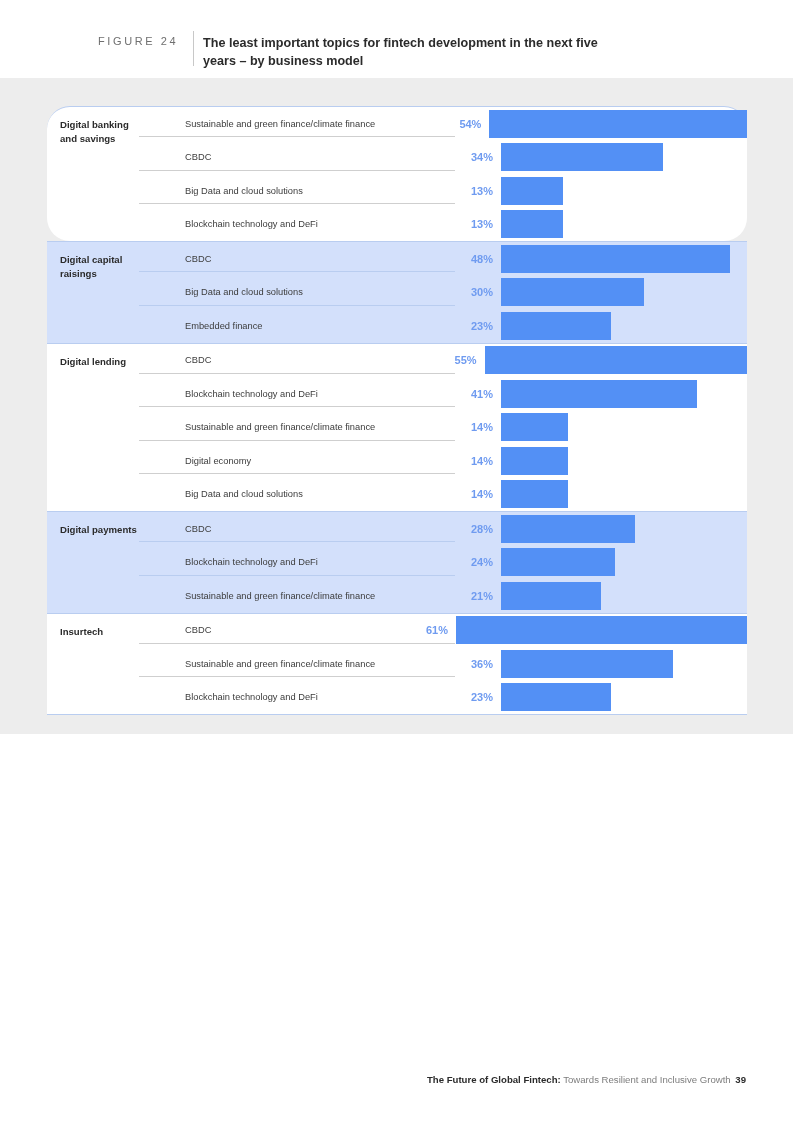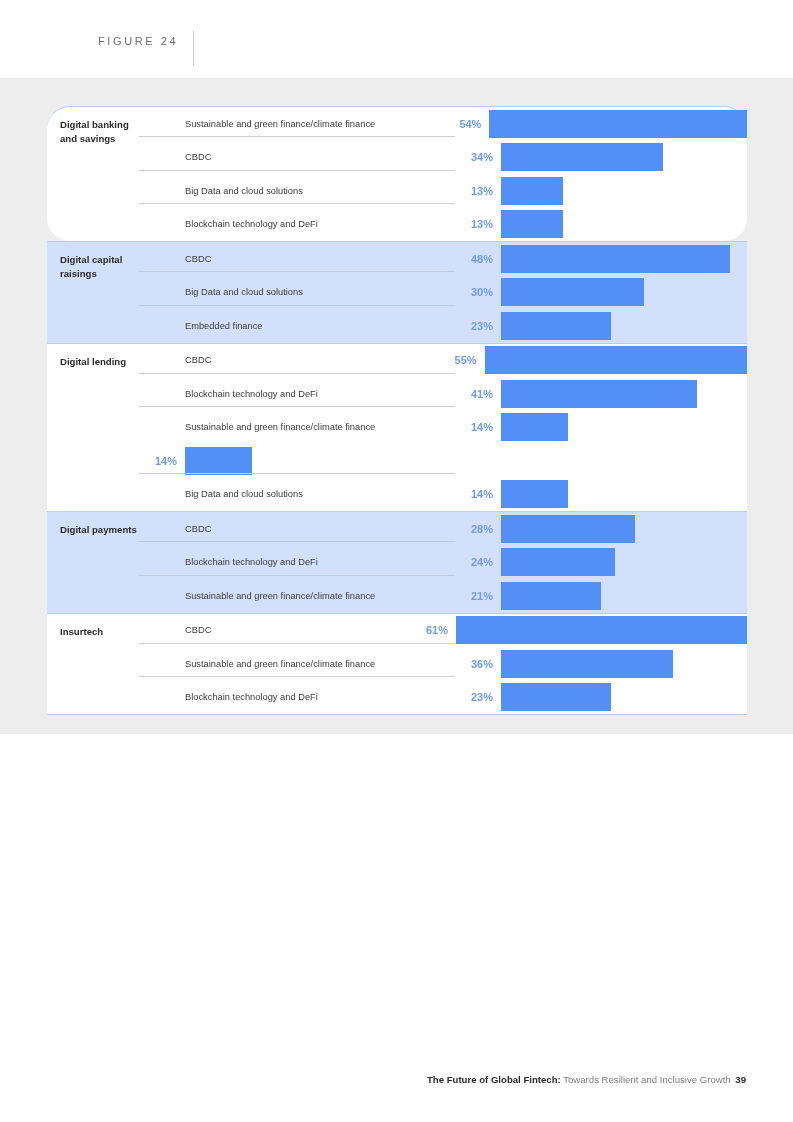--- a/index.html
+++ b/index.html
@@ -148,20 +148,21 @@
   }
   .footer b{ color:#2b2b2b; font-weight:bold; }
   .footer .pageno{ color:#2b2b2b; font-weight:bold; margin-left:2px; }
 </style>
 </head>
 <body>
 
 <div class="fig-header">
   <div class="fig-number">FIGURE 24</div>
   <div class="fig-divider"></div>
+  <div class="fig-title">The least important topics for fintech development in the next five years – by business model</div>
 </div>
 
 <div class="panel"></div>
 
 <div class="chart" id="chart">
     <div class="group">
       <div class="group-label">Digital banking and savings</div>
       <div class="rows">
         <div class="row">
           <div class="cell-text">Sustainable and green finance/climate finance</div>
@@ -237,20 +238,21 @@
           </div>
         </div>
         <div class="row">
           <div class="cell-text">Sustainable and green finance/climate finance</div>
           <div class="cell-value">14%</div>
           <div class="cell-bar">
             <div class="bar" style="width: 66.7869px; background: rgb(83, 144, 245);"></div>
           </div>
         </div>
         <div class="row">
+          <div class="cell-text">Digital economy</div>
           <div class="cell-value">14%</div>
           <div class="cell-bar">
             <div class="bar" style="width: 66.7869px; background: rgb(83, 144, 245);"></div>
           </div>
         </div>
         <div class="row">
           <div class="cell-text">Big Data and cloud solutions</div>
           <div class="cell-value">14%</div>
           <div class="cell-bar">
             <div class="bar" style="width: 66.7869px; background: rgb(83, 144, 245);"></div>

